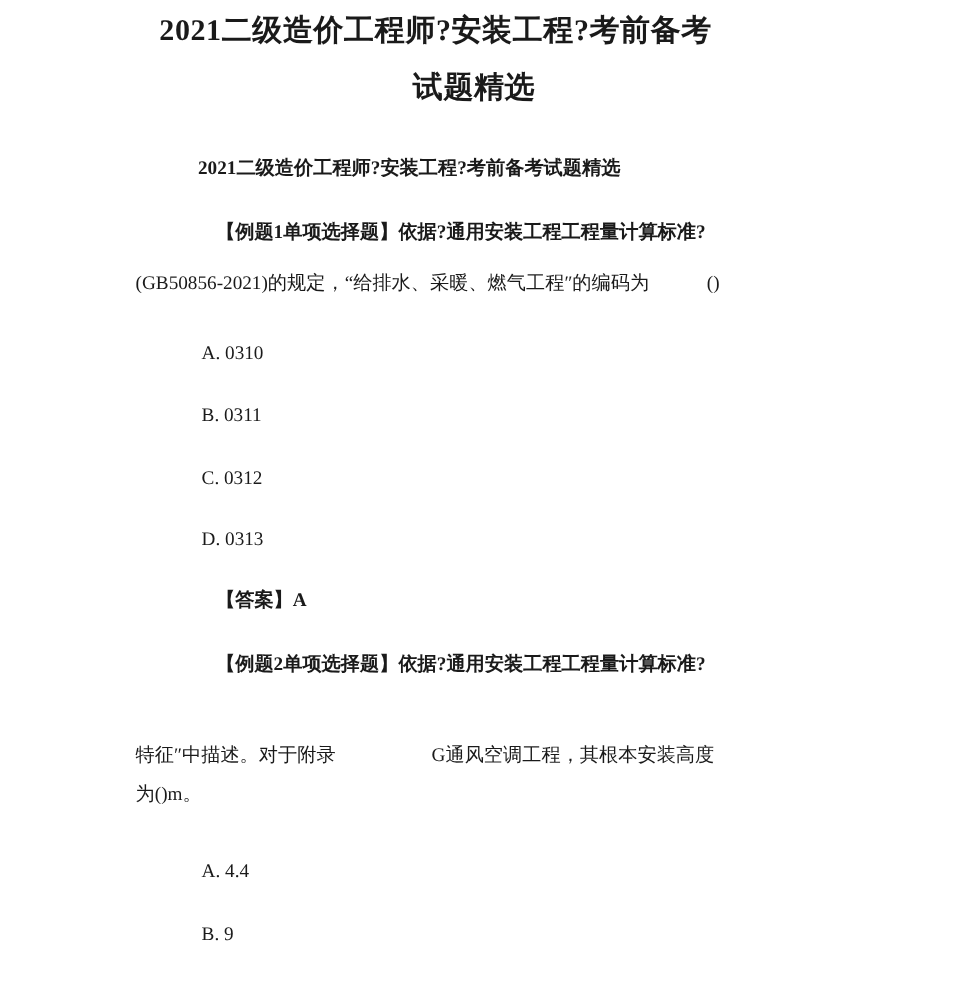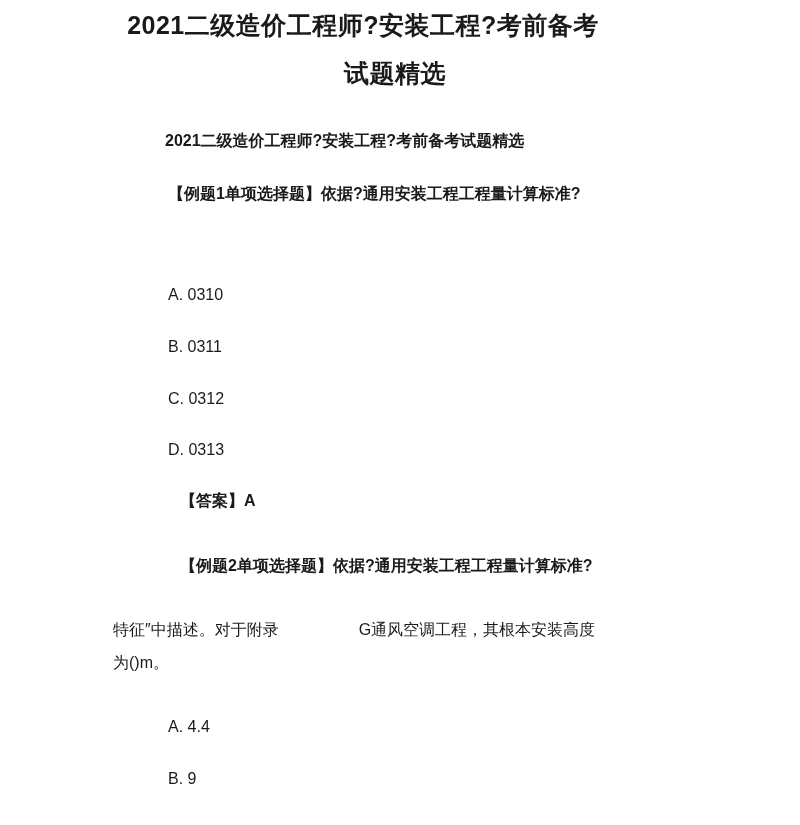--- a/index.html
+++ b/index.html
@@ -3,21 +3,21 @@
 <meta charset="utf-8">
 <style>
   * { margin: 0; padding: 0; box-sizing: border-box; }
   html, body { background: #ffffff; }
   .page {
     position: relative;
     width: 800px;
     height: 825px;
     background: #ffffff;
     overflow: hidden;
-    font-family: Liberation Sans, sans-serif;
+    font-family: Liberation Serif, serif;
     color: #1a1a1a;
   }
   .line {
     position: absolute;
     white-space: pre-wrap;
     font-size: 16px;
     line-height: 1.25;
     color: #1a1a1a;
   }
   .title {
@@ -25,45 +25,46 @@
     font-weight: bold;
     text-align: center;
     letter-spacing: 0.5px;
   }
   .bold { font-weight: bold; }
 
   
   .t1  { top: 10px;  left: 0;     width: 726px; }
   .t2  { top: 58px;  left: 0;     width: 790px; text-align: center; }
   .sub { top: 131px; left: 165px; }
-  .q1h { top: 184px; left: 168px; }
+  .q1h { top: 184px; left: 180px; }
   .q1b { top: 227px; left: 113px; }
   .o1a { top: 285px; left: 168px; }
   .o1b { top: 337px; left: 168px; }
   .o1c { top: 389px; left: 168px; }
   .o1d { top: 440px; left: 168px; }
   .ans { top: 491px; left: 180px; }
-  .q2h { top: 544px; left: 180px; margin-top: 12px; }
+  .q2h { top: 544px; left: 180px; }
   .q2l1 { top: 587px; left: 113px; }
   .q2l2 { top: 620px; left: 113px; }
   .q2l3 { top: 653px; left: 113px; }
   .o2a { top: 717px; left: 168px; }
   .o2b { top: 769px; left: 168px; }
 </style>
 </head>
 <body>
 
 <div class="page">
 
   <div class="line title t1">2021二级造价工程师?安装工程?考前备考</div>
   <div class="line title t2">试题精选</div>
 
   <div class="line bold sub">2021二级造价工程师?安装工程?考前备考试题精选</div>
 
   <div class="line bold q1h">【例题1单项选择题】依据?通用安装工程工程量计算标准?</div>
+  <div class="line q1b">(GB50856-2021)的规定，“给排水、采暖、燃气工程″的编码为　　　()</div>
 
   <div class="line o1a">A. 0310</div>
   <div class="line o1b">B. 0311</div>
   <div class="line o1c">C. 0312</div>
   <div class="line o1d">D. 0313</div>
 
   <div class="line bold ans">【答案】A</div>
 
   <div class="line bold q2h">【例题2单项选择题】依据?通用安装工程工程量计算标准?</div>
   <div class="line q2l2">特征″中描述。对于附录　　　　　G通风空调工程，其根本安装高度</div>

